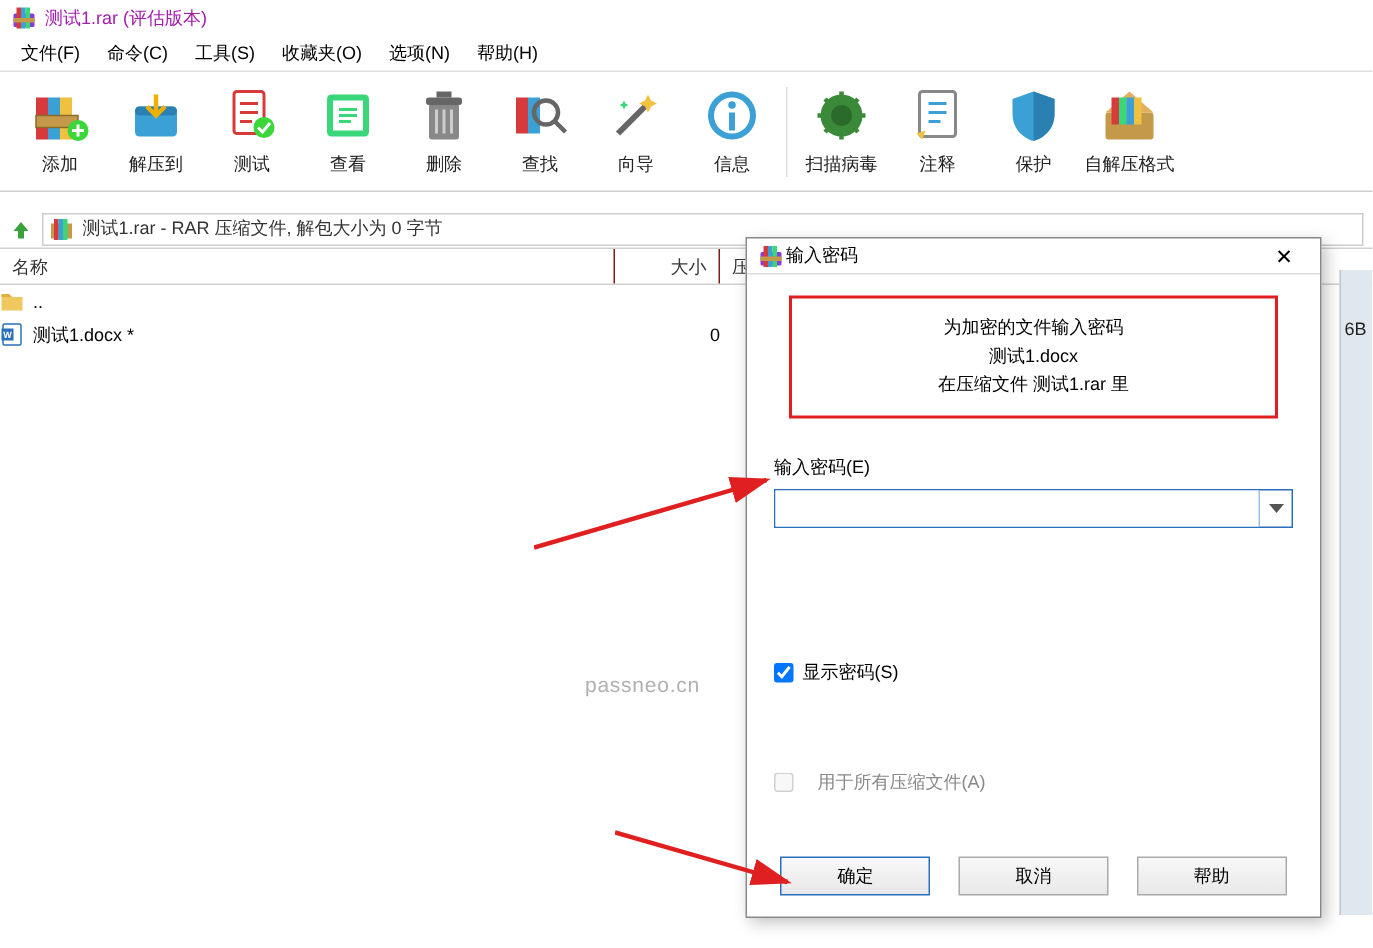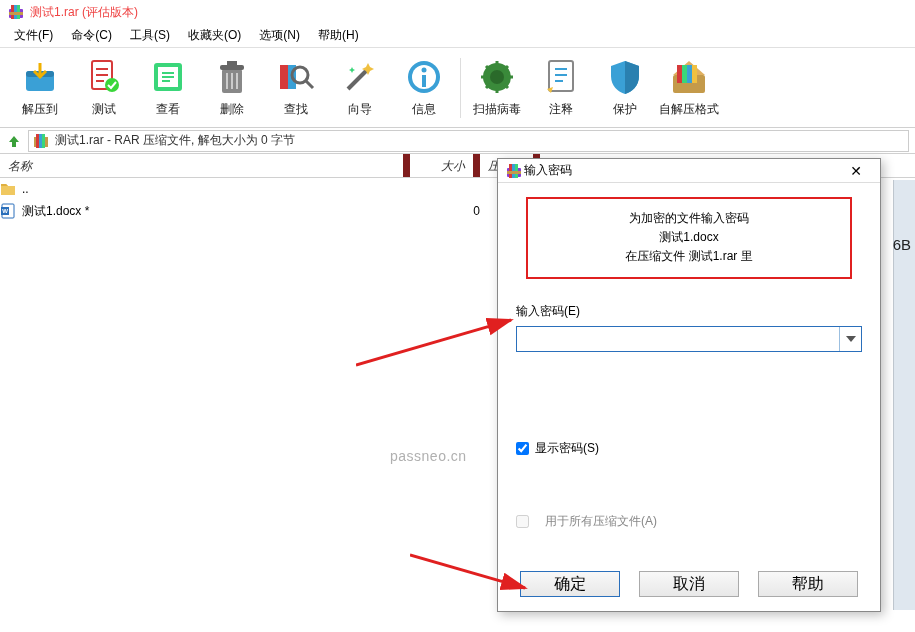--- a/index.html
+++ b/index.html
@@ -12,21 +12,21 @@
       position: relative;
       overflow: hidden;
     }
     .titlebar {
       height: 24px;
       display: flex;
       align-items: center;
       padding: 0 8px;
       gap: 6px;
       background: #fff;
-      color: #ef4444;
+      color: #a21caf;
     }
     .titlebar .app-icon {
       width: 16px; height: 16px;
     }
     .menubar {
       height: 24px;
       display: flex;
       align-items: center;
       padding: 0 6px;
       gap: 2px;
@@ -57,37 +57,38 @@
     .tbtn .tlabel { font-size: 12px; color: #222; }
     .tsep { width: 1px; height: 60px; background: #ddd; margin: 0 4px; }
 
     .pathbar {
       height: 26px;
       display: flex;
       align-items: center;
       border-bottom: 1px solid #d0d0d0;
       padding: 0 6px;
       gap: 6px;
+      margin-top: 12px;
     }
     .pathbar .up-icon { width: 16px; height: 16px; display:flex; align-items:center; justify-content:center; color:#2a7; font-weight:bold; }
     .pathbar .archive-icon { width:16px; height:16px; }
     .pathbar .pathtext { font-size: 12px; color: #333; flex: 1; }
 
     .list {
       position: relative;
     }
     .list-header {
       display: flex;
       height: 24px;
       border-bottom: 1px solid #d0d0d0;
       background: #fff;
       font-size: 12px;
       color: #333;
     }
-    .col { padding: 4px 8px; border-right: 7px solid #7f1d1d; font-style: italic; }
+    .col { padding: 4px 8px; border-right: 1px solid #7f1d1d; }
     .col-name { width: 410px; }
     .col-size { width: 70px; text-align: right; }
     .col-packed { width: 60px; }
     .list-body { }
     .row {
       display: flex;
       height: 22px;
       align-items: center;
       font-size: 12px;
     }
@@ -178,21 +179,21 @@
       display:flex;
       justify-content: space-around;
       padding: 0 18px;
       gap: 10px;
     }
     .dlg-btn {
       width: 100px;
       height: 26px;
       background: linear-gradient(#f8f8f8,#e8e8e8);
       border: 1px solid #aaa;
-      font-size: 16px;
+      font-size: 12px;
       cursor: default;
     }
     .dlg-btn.primary { border: 1px solid #2a6fbb; }
 
     
     .arrow {
       position: absolute;
       pointer-events: none;
     }
     .watermark {
@@ -208,22 +209,22 @@
       right:0;
       top:180px;
       width:22px;
       height:430px;
       background:#dfe7ef;
       border-left:1px solid #c0c8d0;
     }
     .rightlabel {
       position:absolute;
       right:4px;
-      top:236px;
-      font-size:15px;
+      top:212px;
+      font-size:12px;
       color:#222;
     }
   </style>
 </head>
 <body>
 
 <div class="titlebar">
   <span class="app-icon">
     <svg viewBox="0 0 16 16">
         <rect x="1" y="5" width="14" height="9" rx="1" fill="#8a3dd6"></rect>
@@ -239,20 +240,33 @@
 <div class="menubar">
   <span>文件(F)</span>
   <span>命令(C)</span>
   <span>工具(S)</span>
   <span>收藏夹(O)</span>
   <span>选项(N)</span>
   <span>帮助(H)</span>
 </div>
 
 <div class="toolbar">
+  <div class="tbtn">
+    <div class="ticon">
+      <svg viewBox="0 0 40 40">
+          <rect x="4" y="8" width="8" height="28" fill="#d63a3a"></rect>
+          <rect x="12" y="8" width="8" height="28" fill="#3aa0d6"></rect>
+          <rect x="20" y="8" width="8" height="28" fill="#f0c040"></rect>
+          <rect x="4" y="20" width="28" height="8" fill="#c49a4a" stroke="#8a6a2a"></rect>
+          <circle cx="32" cy="30" r="7" fill="#3ad63a"></circle>
+          <path d="M32 26v8M28 30h8" stroke="#fff" stroke-width="2"></path>
+        </svg>
+    </div>
+    <div class="tlabel">添加</div>
+  </div>
   <div class="tbtn">
     <div class="ticon">
       <svg viewBox="0 0 40 40">
           <rect x="6" y="14" width="28" height="20" rx="3" fill="#3aa0d6"></rect>
           <rect x="6" y="14" width="28" height="6" rx="3" fill="#2a80b0"></rect>
           <path d="M20 6v14M14 14l6 6 6-6" stroke="#f0b000" stroke-width="3" fill="none"></path>
         </svg>
     </div>
     <div class="tlabel">解压到</div>
   </div>

